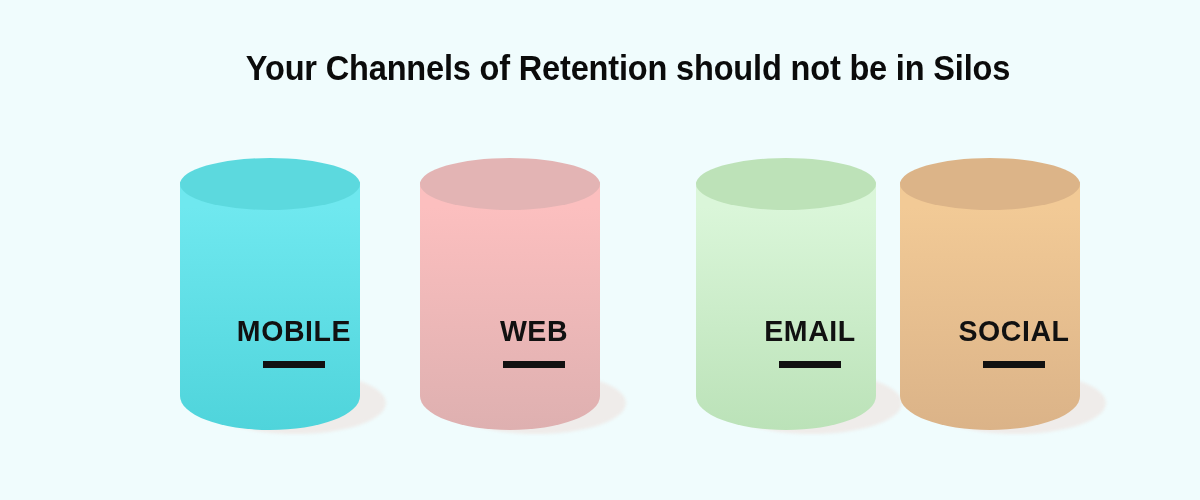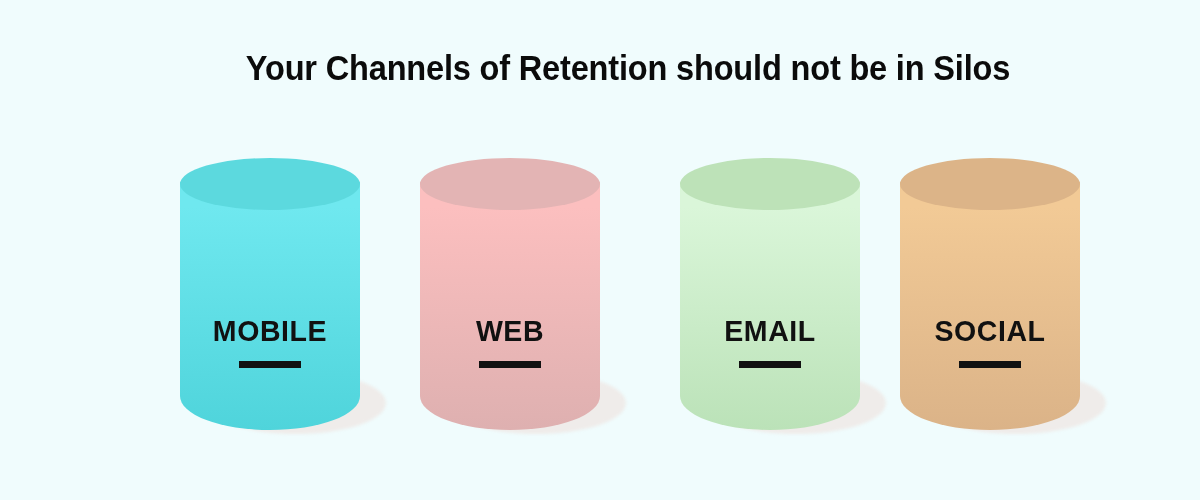--- a/index.html
+++ b/index.html
@@ -50,21 +50,21 @@
 
   .cyl {
     position: absolute;
     width: 180px;
     height: 272px;
     top: 0;
   }
 
   .cyl.c0 { left: 152px; }
   .cyl.c1 { left: 392px; }
-  .cyl.c2 { left: 652px; }
+  .cyl.c2 { left: 668px; }
   .cyl.c3 { left: 872px; }
 
   
   .cyl-shadow {
     position: absolute;
     left: 26px;
     top: 214px;
     width: 180px;
     height: 62px;
     border-radius: 50%;
@@ -97,20 +97,21 @@
     border-radius: 50%;
   }
 
   
   .cyl-label-wrap {
     position: absolute;
     left: 0;
     top: 158px;
     width: 180px;
     text-align: center;
+    padding-left: 24px;
   }
   .cyl-label {
     font-family: "Liberation Sans Narrow", "Liberation Sans", sans-serif;
     font-size: 30px;
     font-weight: bold;
     color: #111111;
     letter-spacing: 0.6px;
     line-height: 1;
     transform: scaleX(0.95);
     transform-origin: center center;

